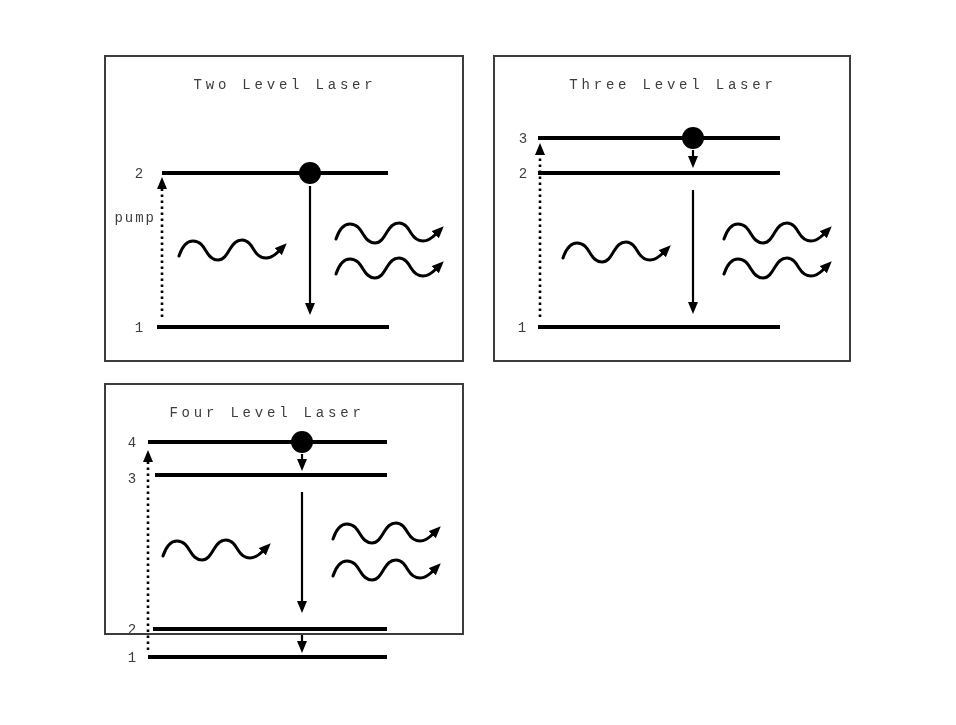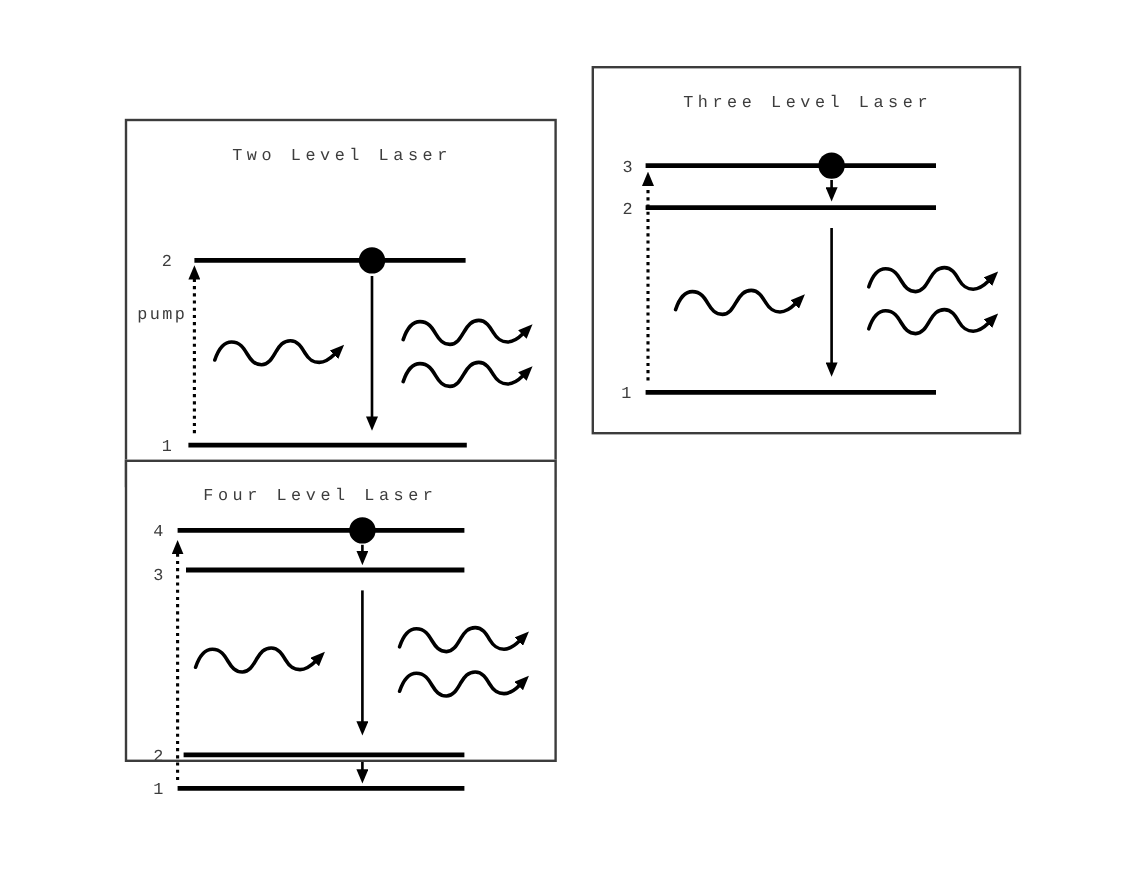--- a/index.html
+++ b/index.html
@@ -14,21 +14,21 @@
     overflow: hidden;
     font-family: "Liberation Mono", "DejaVu Sans Mono", monospace;
   }
   .panel {
     position: absolute;
     box-sizing: border-box;
     border: 2px solid var(--border, #3c3c3c);
     background: var(--bg, #ffffff);
   }
   .panel svg { display: block; }
-  #panel-two   { left: 104px; top: 55px;  width: 360px; height: 307px; margin-top: 44px; }
+  #panel-two   { left: 104px; top: 55px;  width: 360px; height: 307px; }
   #panel-three { left: 493px; top: 55px;  width: 358px; height: 307px; text-align: center; }
   #panel-four  { left: 104px; top: 383px; width: 360px; height: 252px; }
 
   .lvl  { stroke: var(--ink, #000); stroke-width: 4; stroke-linecap: butt; }
   .arrow{ stroke: var(--ink, #000); stroke-width: 2.2; fill: none; }
   .pump { stroke: var(--ink, #000); stroke-width: 2.6; stroke-dasharray: 2.6 3.4; fill: none; }
   .wave { stroke: var(--ink, #000); stroke-width: 3; fill: none;
           stroke-linecap: round; stroke-linejoin: round; }
   .dot  { fill: var(--ink, #000); }
   .ahead{ fill: var(--ink, #000); }

